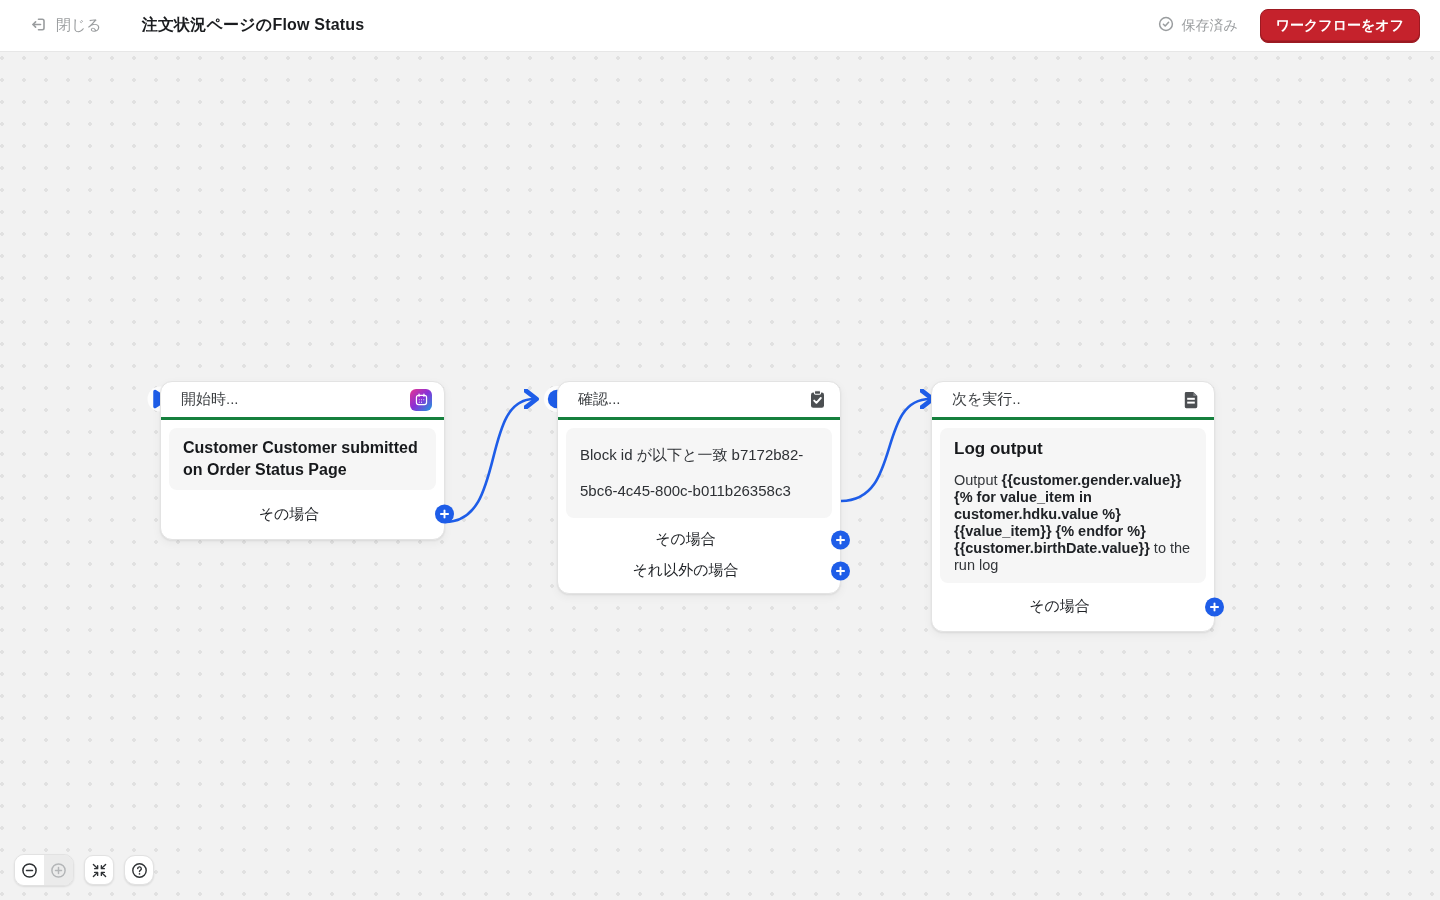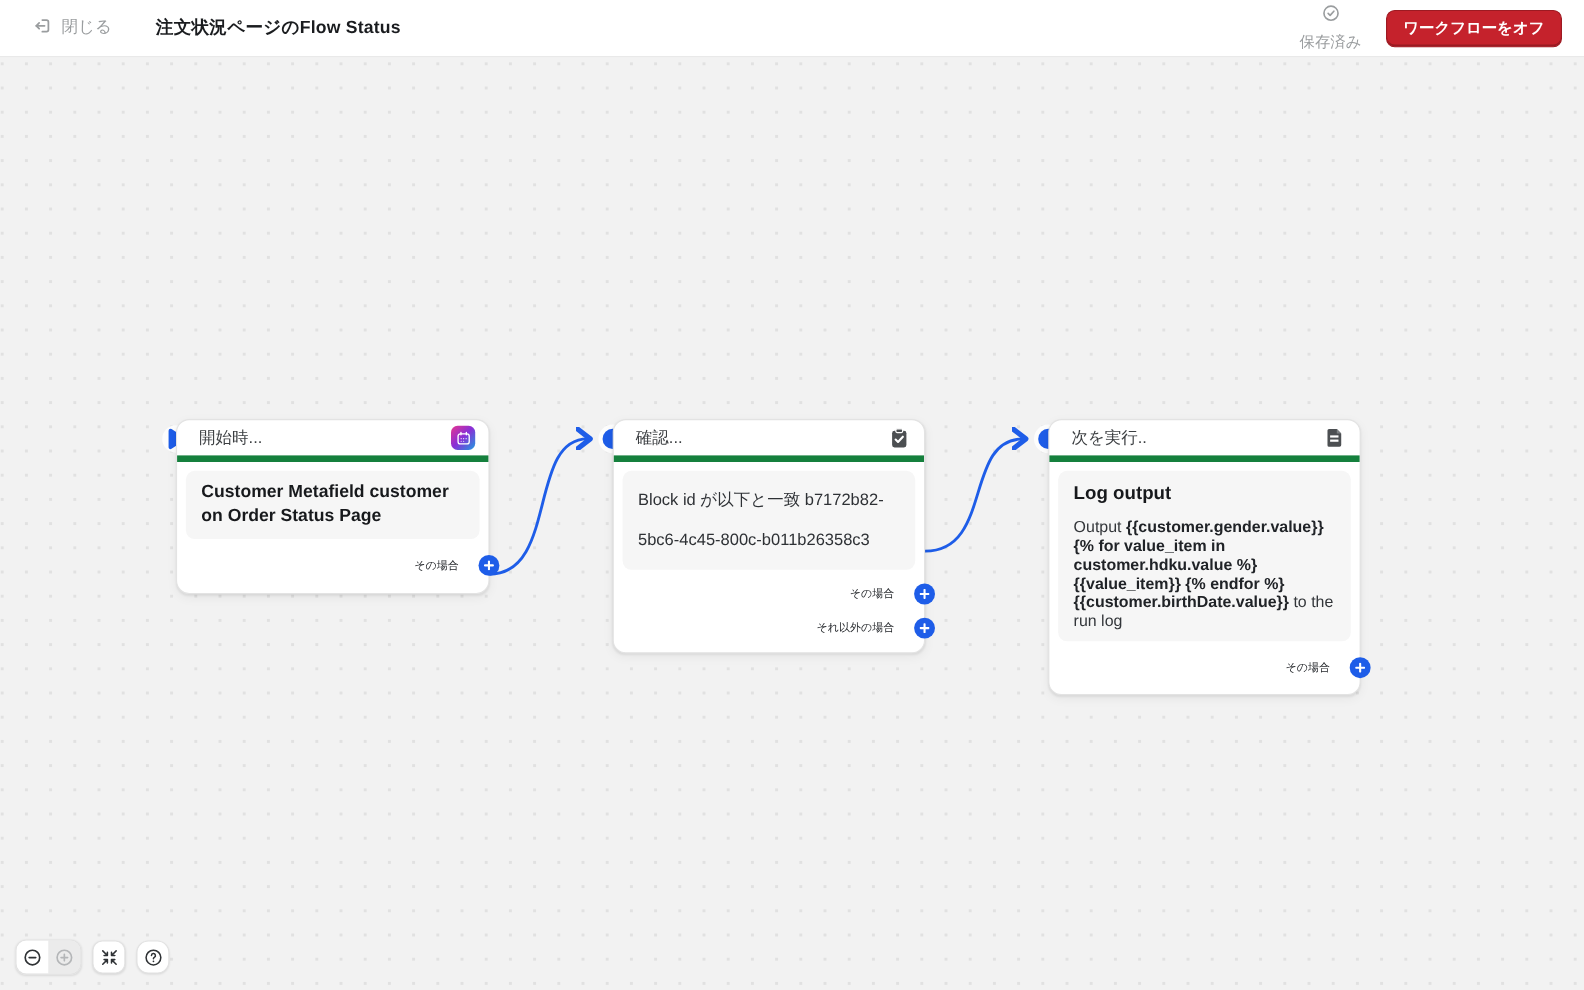--- a/index.html
+++ b/index.html
@@ -3,45 +3,45 @@
 <meta charset="utf-8">
 <style>
   * { margin:0; padding:0; box-sizing:border-box; }
   html,body { width:1440px; height:900px; font-family:"Liberation Sans","DejaVu Sans",sans-serif; background:#f2f2f2; overflow:hidden; }
 
   
   .topbar { position:relative; z-index:5; display:flex; align-items:center; height:52px; background:#fff; border-bottom:1px solid #e7e7e7; padding:0 20px 0 30px; }
   .close-group { display:flex; align-items:flex-start; gap:9px; color:#9a9d9f; font-size:15px; cursor:pointer; }
   .page-title { margin-left:40px; font-size:16px; font-weight:700; color:#1a1c1f; letter-spacing:.2px; }
   .topbar-right { margin-left:auto; display:flex; align-items:center; gap:10px; }
-  .saved-group { display:flex; align-items:center; gap:7px; color:#9a9d9f; font-size:14px; margin-right:12px;flex-direction:column; }
+  .saved-group { display:flex; align-items:center; gap:7px; color:#9a9d9f; font-size:14px; margin-right:12px; }
   .danger-btn { background:#c5222c; border:1px solid #9d1a22; box-shadow:inset 0 -1.5px 0 rgba(0,0,0,.22); color:#fff; font-weight:700; font-size:14px; padding:7px 15px; border-radius:8px; cursor:pointer; font-family:Liberation Sans, sans-serif; }
 
   
   .canvas { position:relative; width:1440px; height:848px; background-color:#f2f2f2;
     background-image:radial-gradient(circle,#e1e1e1 1.6px,rgba(0,0,0,0) 1.7px);
     background-size:22px 22px; background-position:13px 17px; }
   .connector-layer { position:absolute; inset:0; pointer-events:none; }
 
   
   .card { position:absolute; background:#fff; border:1px solid #e3e3e3; border-radius:12px;
     box-shadow:0 1px 2px rgba(0,0,0,.07), 0 3px 10px rgba(0,0,0,.05); display:flex; flex-direction:column; }
-  .card-header { display:flex; align-items:center; height:38px; padding:0 12px 0 20px; border-bottom:6px solid #15803d; }
+  .card-header { display:flex; align-items:center; height:38px; padding:0 12px 0 20px; border-bottom:3px solid #15803d; }
   .card-header-label { font-size:15px; color:#3c3f42; }
   .card-header-spacer { flex:1; }
   .hdr-icon { width:22px; height:22px; display:flex; align-items:center; justify-content:center; }
   .app-icon { border-radius:6px; background:linear-gradient(135deg,#e8358f 0%,#8a2fd6 48%,#1e9be0 100%); }
   .card-body { margin:8px 8px 4px 8px; background:#f6f6f6; border-radius:8px; padding:9px 14px; }
   .body-title-lg { font-size:16px; line-height:22px; font-weight:700; color:#17191c; }
   .body-text { font-size:15px; line-height:36px; color:#2e3135; overflow-wrap:break-word; }
   .action-title { font-size:17px; line-height:24px; font-weight:700; color:#17191c; margin-bottom:11px; }
   .action-desc { font-size:14.5px; line-height:17px; color:#33363a; overflow-wrap:break-word; }
   .action-desc .b { font-weight:700; color:#202327; }
   .card-footer { padding:2px 0 7px 0; }
-  .branch { position:relative; display:flex; align-items:center; justify-content:flex-end; height:31px; padding-right:27px; font-size:10px; color:#1f2226; }
+  .branch { position:relative; display:flex; align-items:center; justify-content:center; height:31px; padding-right:27px; font-size:15px; color:#1f2226; }
   .plus-btn { position:absolute; right:-10px; top:50%; transform:translateY(-50%); width:19px; height:19px; border-radius:50%; background:#1e5de8; border:none; display:flex; align-items:center; justify-content:center; cursor:pointer; padding:0; }
   .plus-btn svg { display:block; }
 
   
   .controls { position:absolute; left:14px; bottom:14px; display:flex; align-items:center; gap:10px; }
   .zoom-pill { display:flex; border-radius:10px; overflow:hidden; border:1px solid #e2e2e2; box-shadow:0 1px 2px rgba(0,0,0,.1); }
   .zoom-pill button { width:29px; height:30px; border:none; display:flex; align-items:center; justify-content:center; cursor:pointer; padding:0; }
   .zoom-out-btn { background:#fff; }
   .zoom-in-btn { background:#ebebeb; cursor:default; }
   .sq-btn { width:30px; height:30px; background:#fff; border:1px solid #e2e2e2; border-radius:9px; box-shadow:0 1px 2px rgba(0,0,0,.1); display:flex; align-items:center; justify-content:center; cursor:pointer; padding:0; }
@@ -107,21 +107,21 @@
           <path d="M5.4 2.2 V4.6 M10.6 2.2 V4.6"></path>
           <circle cx="5.6" cy="8.3" r="0.55" fill="#fff" stroke="none"></circle>
           <circle cx="8" cy="8.3" r="0.55" fill="#fff" stroke="none"></circle>
           <circle cx="10.4" cy="8.3" r="0.55" fill="#fff" stroke="none"></circle>
           <circle cx="5.6" cy="10.8" r="0.55" fill="#fff" stroke="none"></circle>
           <circle cx="8" cy="10.8" r="0.55" fill="#fff" stroke="none"></circle>
         </svg>
       </span>
     </div>
     <div class="card-body">
-      <div class="body-title-lg">Customer Metafield customer on Order Status Page</div>
+      <div class="body-title-lg">Customer Customer submitted on Order Status Page</div>
     </div>
     <div class="card-footer">
       <div class="branch" style="height:36px;">
         <span>その場合</span>
         <button class="plus-btn" aria-label="add">
           <svg width="9" height="9" viewBox="0 0 9 9" stroke="#fff" stroke-width="1.9" stroke-linecap="round">
               <path d="M4.5 0.8 V8.2 M0.8 4.5 H8.2"></path>
             </svg>
         </button>
       </div>
@@ -156,21 +156,21 @@
         <span>それ以外の場合</span>
         <button class="plus-btn" aria-label="add">
           <svg width="9" height="9" viewBox="0 0 9 9" stroke="#fff" stroke-width="1.9" stroke-linecap="round">
               <path d="M4.5 0.8 V8.2 M0.8 4.5 H8.2"></path>
             </svg>
         </button>
       </div>
     </div>
   </section>
 
-  <section class="card" style="left:953px; top:329px; width:284px;">
+  <section class="card" style="left:931px; top:329px; width:284px;">
     <div class="card-header">
       <span class="card-header-label">次を実行..</span>
       <span class="card-header-spacer"></span>
       <span class="hdr-icon">
         <svg width="15" height="18" viewBox="0 0 15 18">
           <path d="M2.2 1 H9.3 L13.3 5 V15.6 A1.6 1.6 0 0 1 11.7 17.2 H2.2 A1.4 1.4 0 0 1 0.8 15.8 V2.4 A1.4 1.4 0 0 1 2.2 1 Z" fill="#4c4f52"></path>
           <path d="M9.3 1 L13.3 5 H9.3 Z" fill="#7d8083"></path>
           <rect x="3.2" y="6.8" width="7.6" height="2" fill="#fff"></rect>
           <rect x="3.2" y="10.6" width="7.6" height="2" fill="#fff"></rect>
         </svg>

